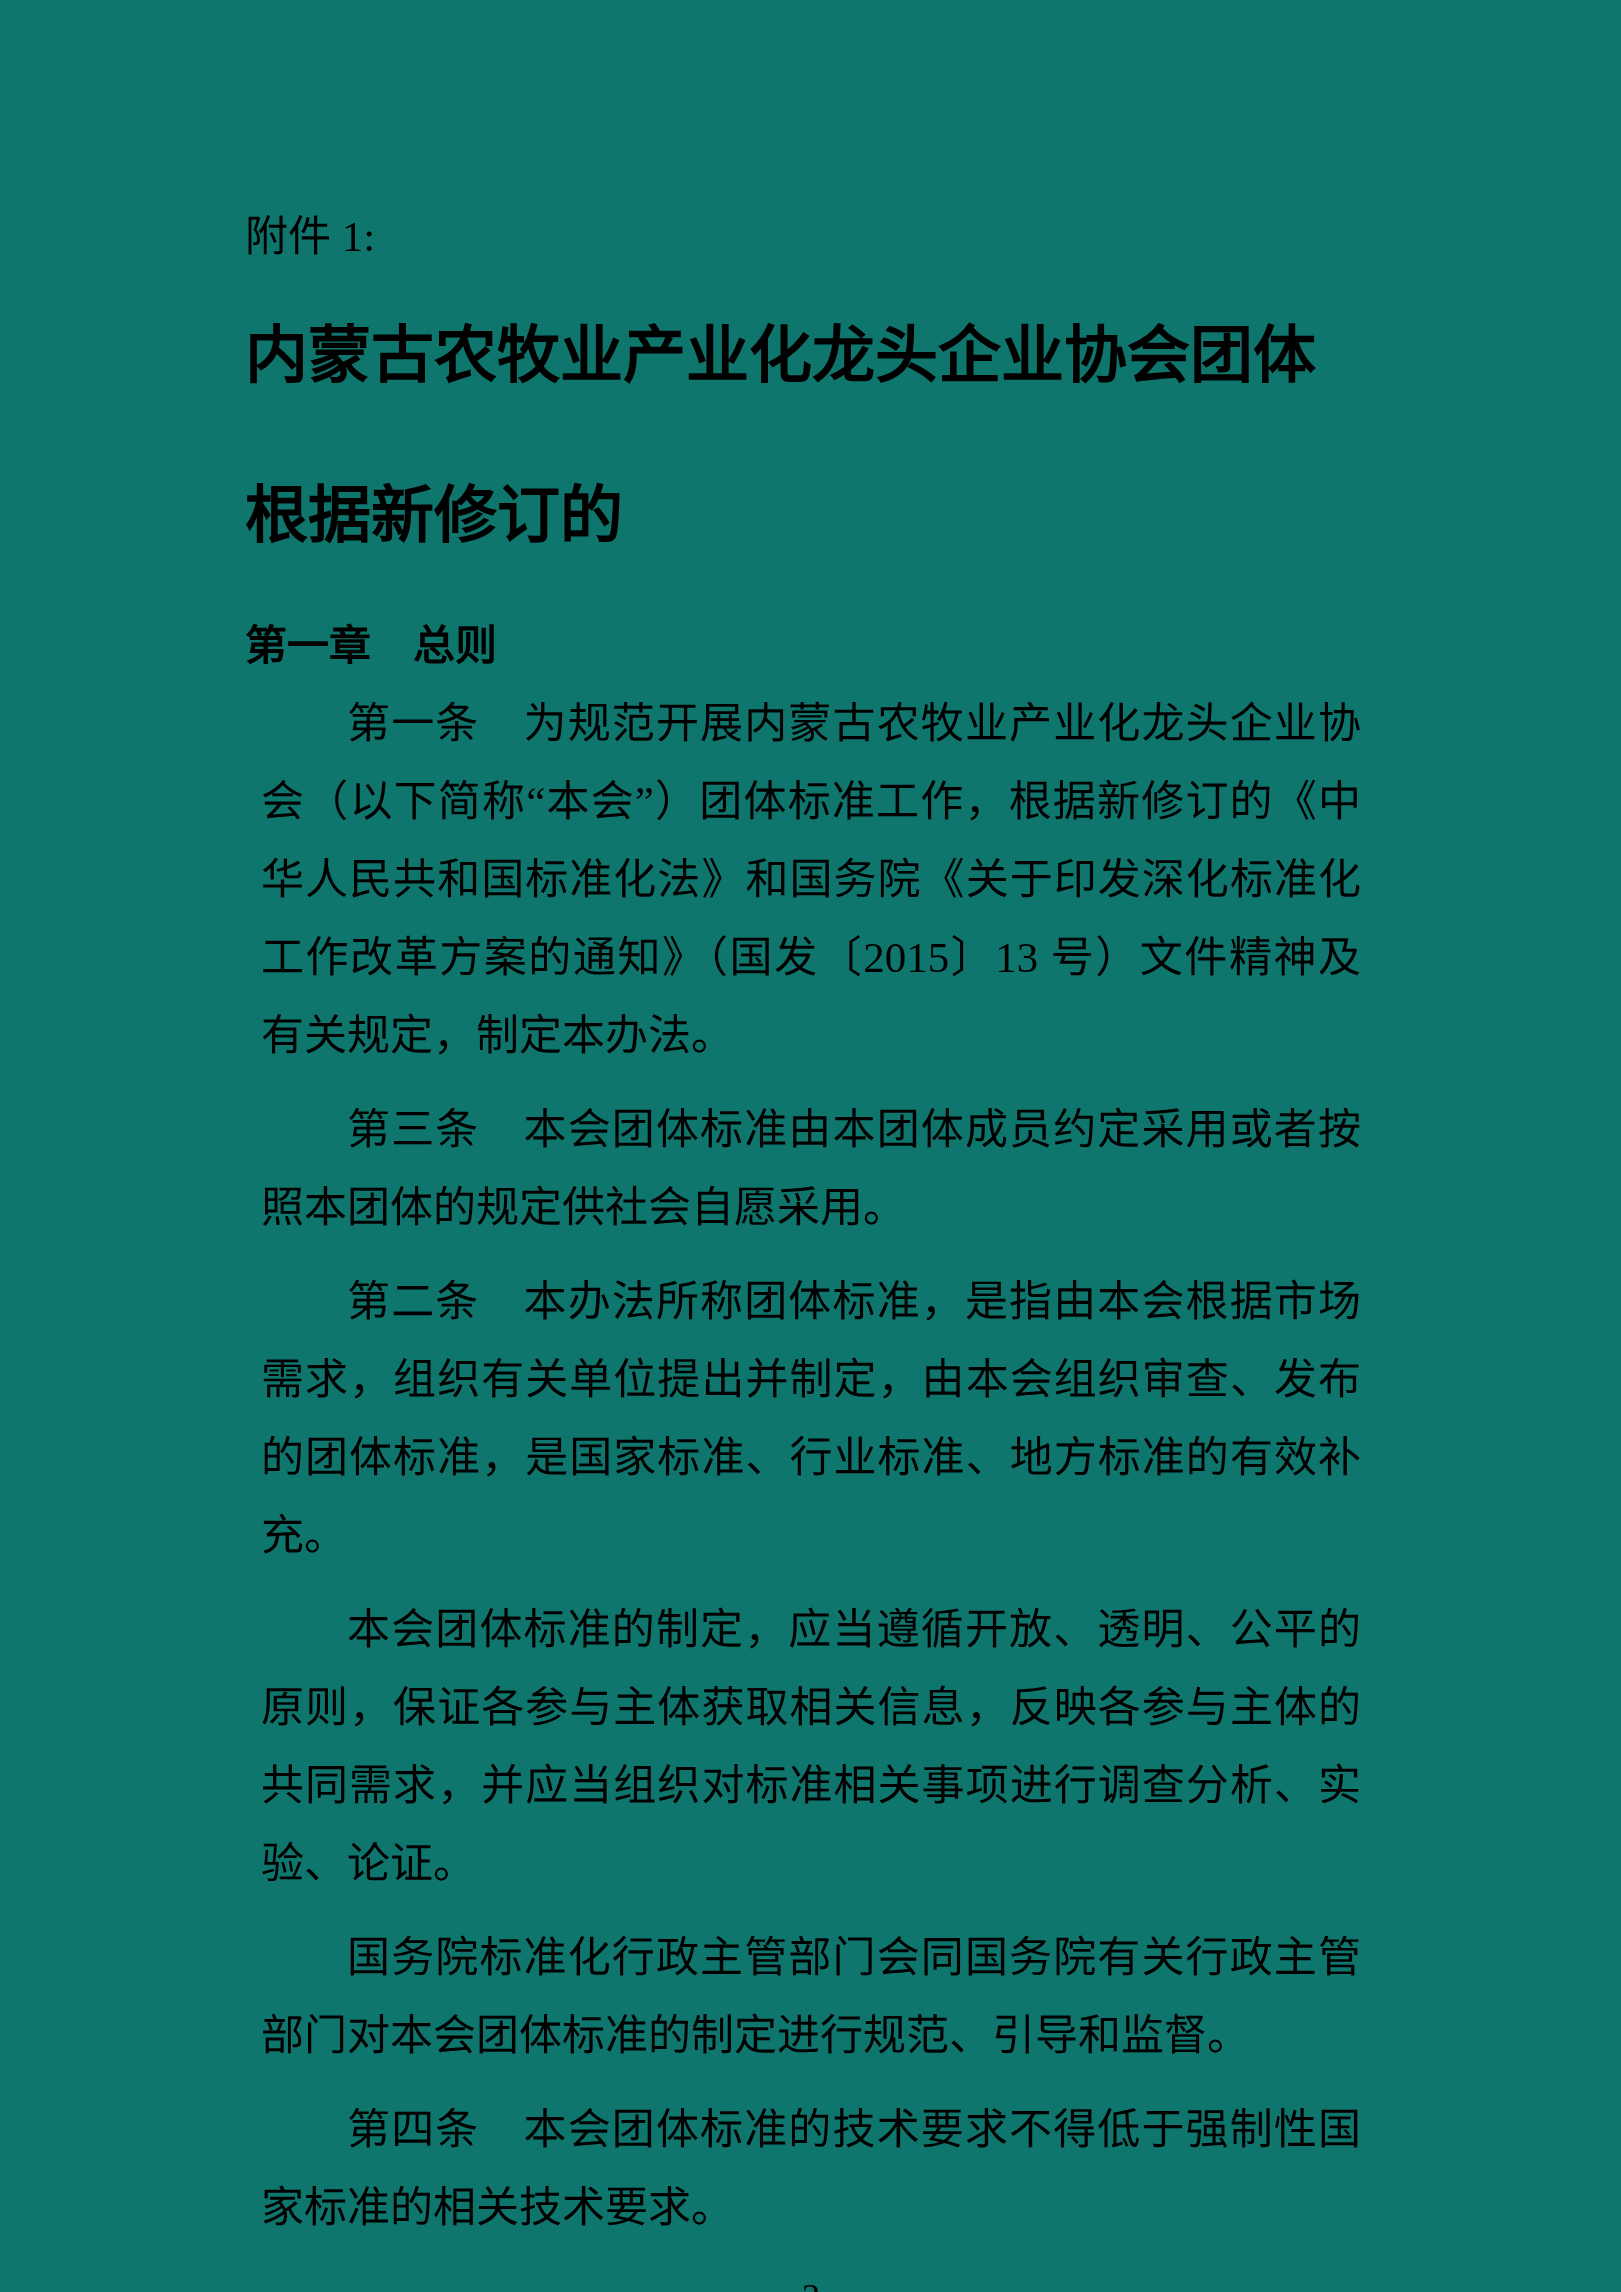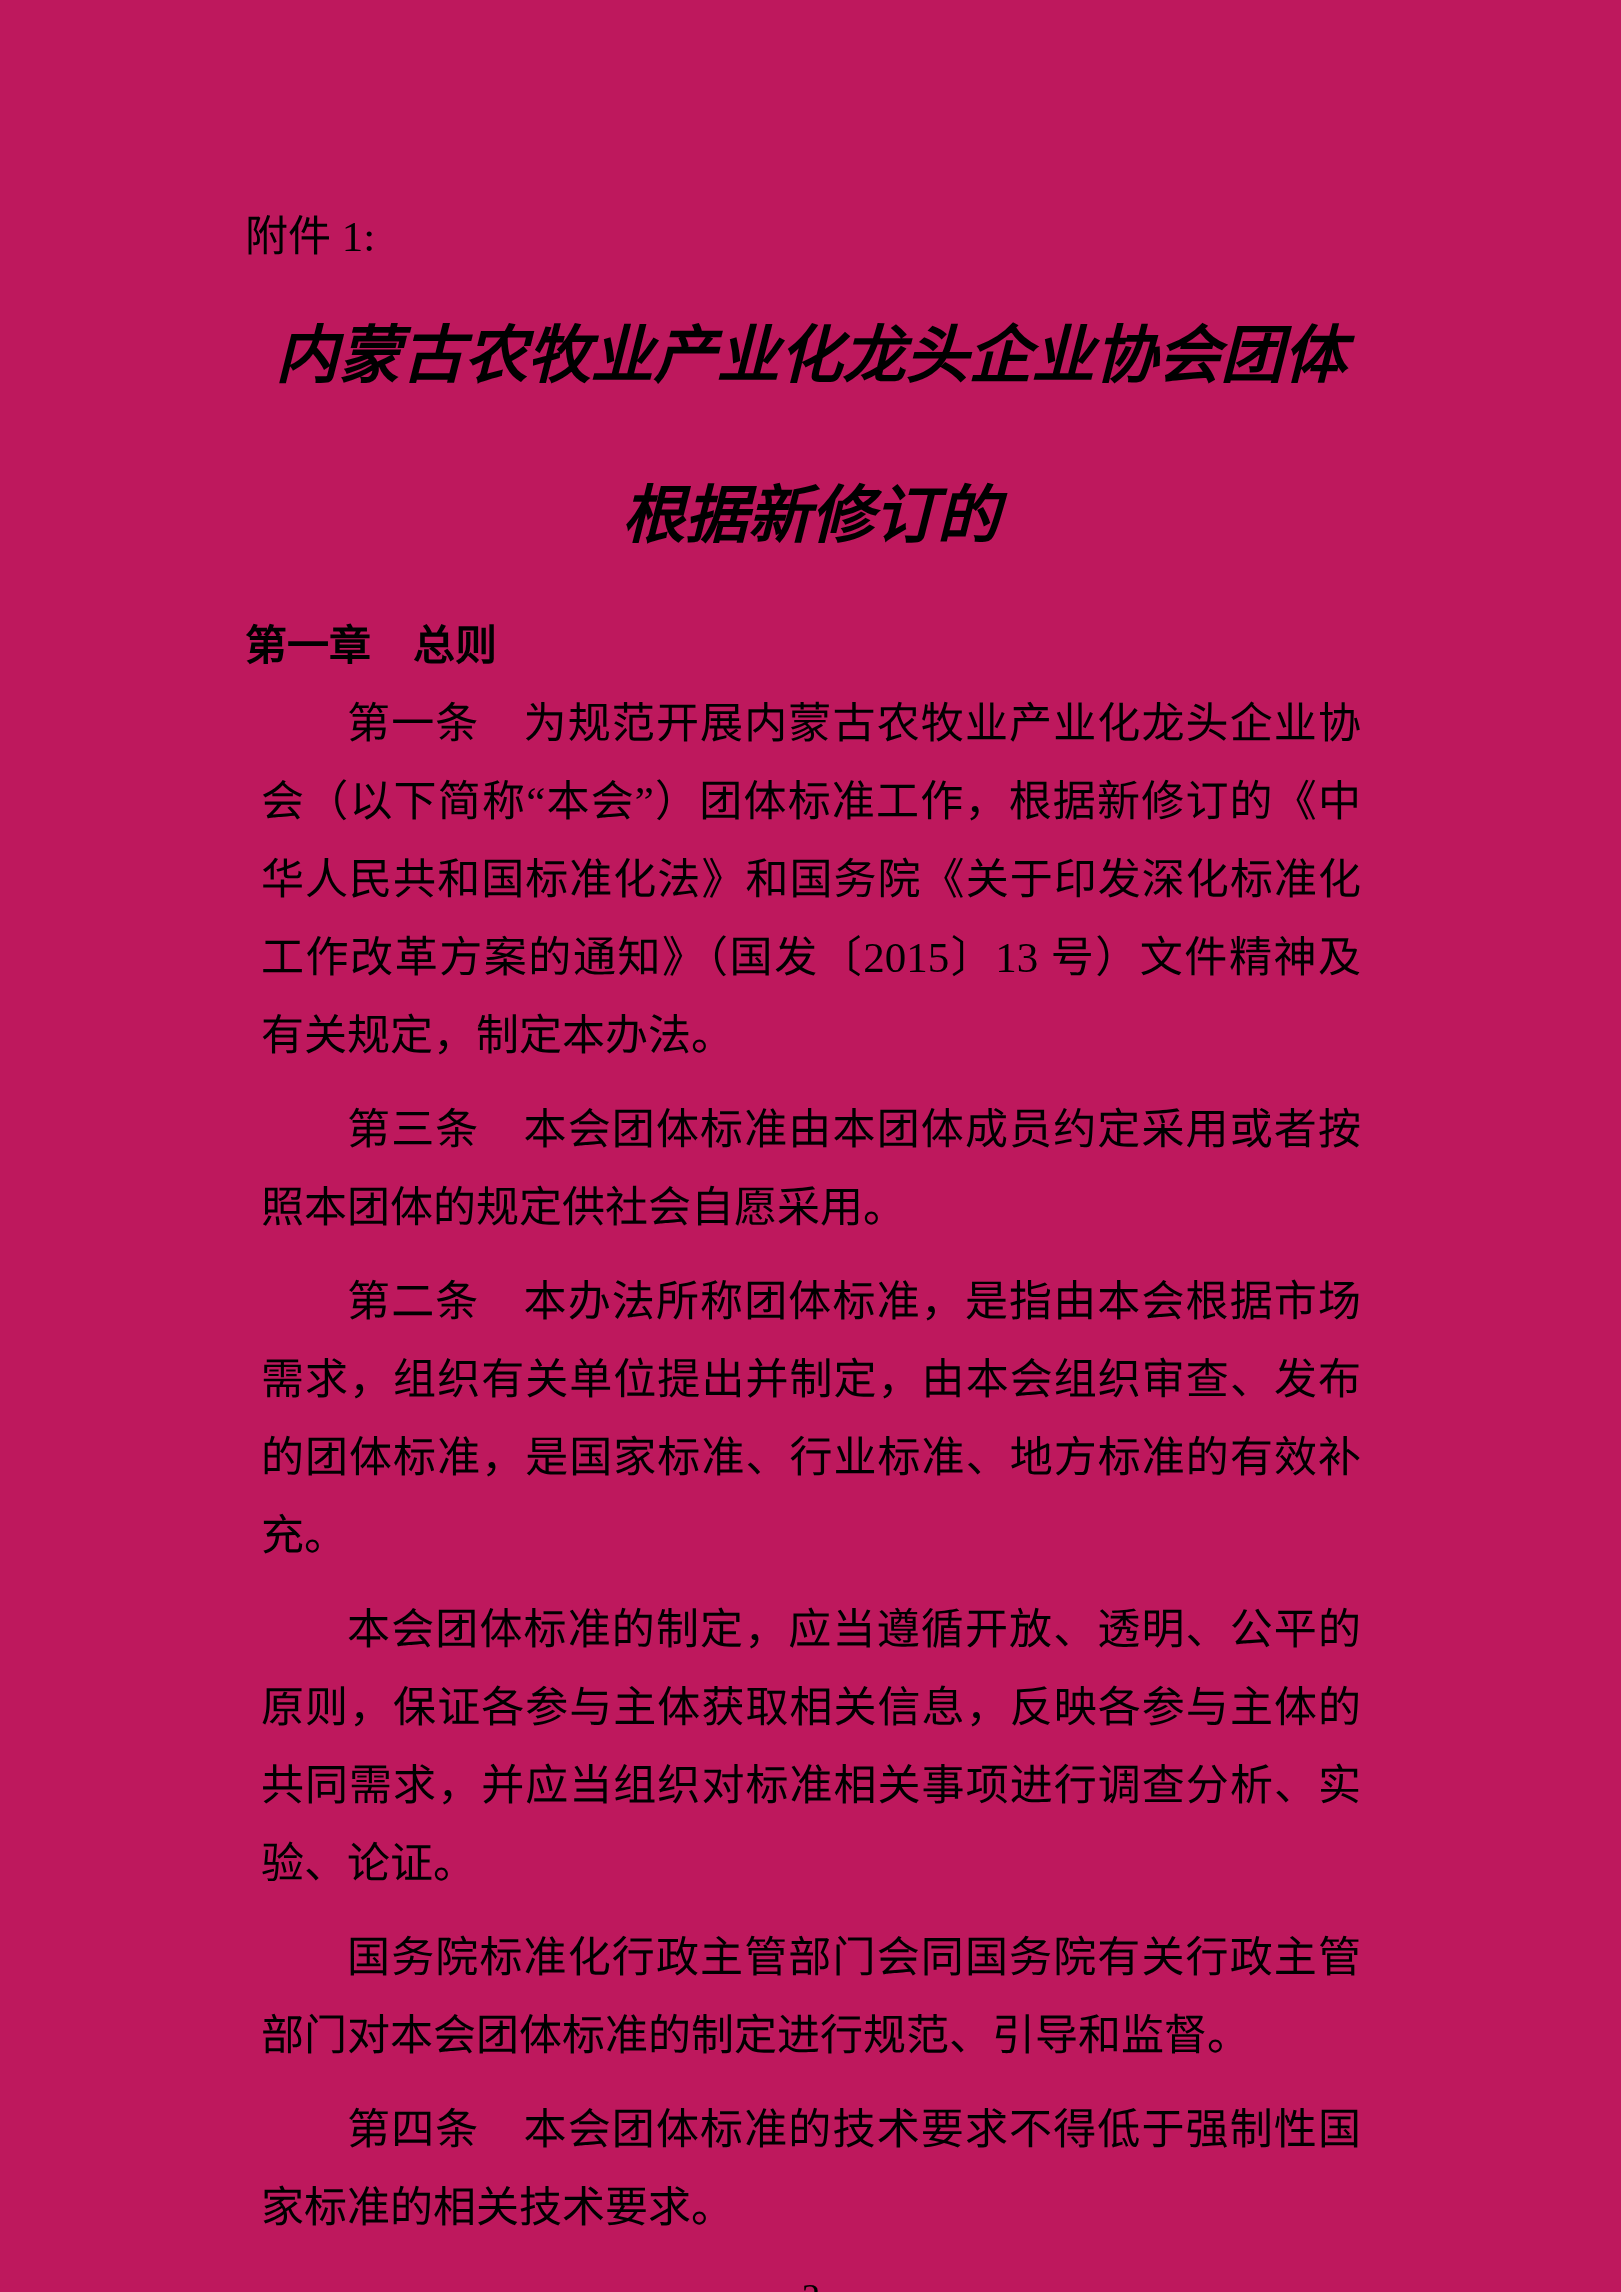--- a/index.html
+++ b/index.html
@@ -4,38 +4,36 @@
 <style>
   html, body {
     margin: 0;
     padding: 0;
     background: #ffffff;
   }
   .page {
     position: relative;
     width: 1621px;
     height: 2293px;
-    background: #be185d;
+    background: #0f766e;
     color: #000000;
     font-family: "Liberation Serif", serif;
     box-sizing: border-box;
     padding: 0 244px 0 245px;
     overflow: hidden;
   }
   .attachment {
     padding-top: 211px;
     font-size: 43px;
     line-height: 51px;
     text-align: left;
     font-weight: normal;
   }
   .doc-title {
-    text-align: center;
     font-weight: bold;
-    font-style: italic;
   }
   .title-line1 {
     margin-top: 59px;
     font-size: 63px;
     line-height: 71px;
     letter-spacing: 0px;
   }
   .title-line2 {
     margin-top: 89px;
     font-size: 63px;

